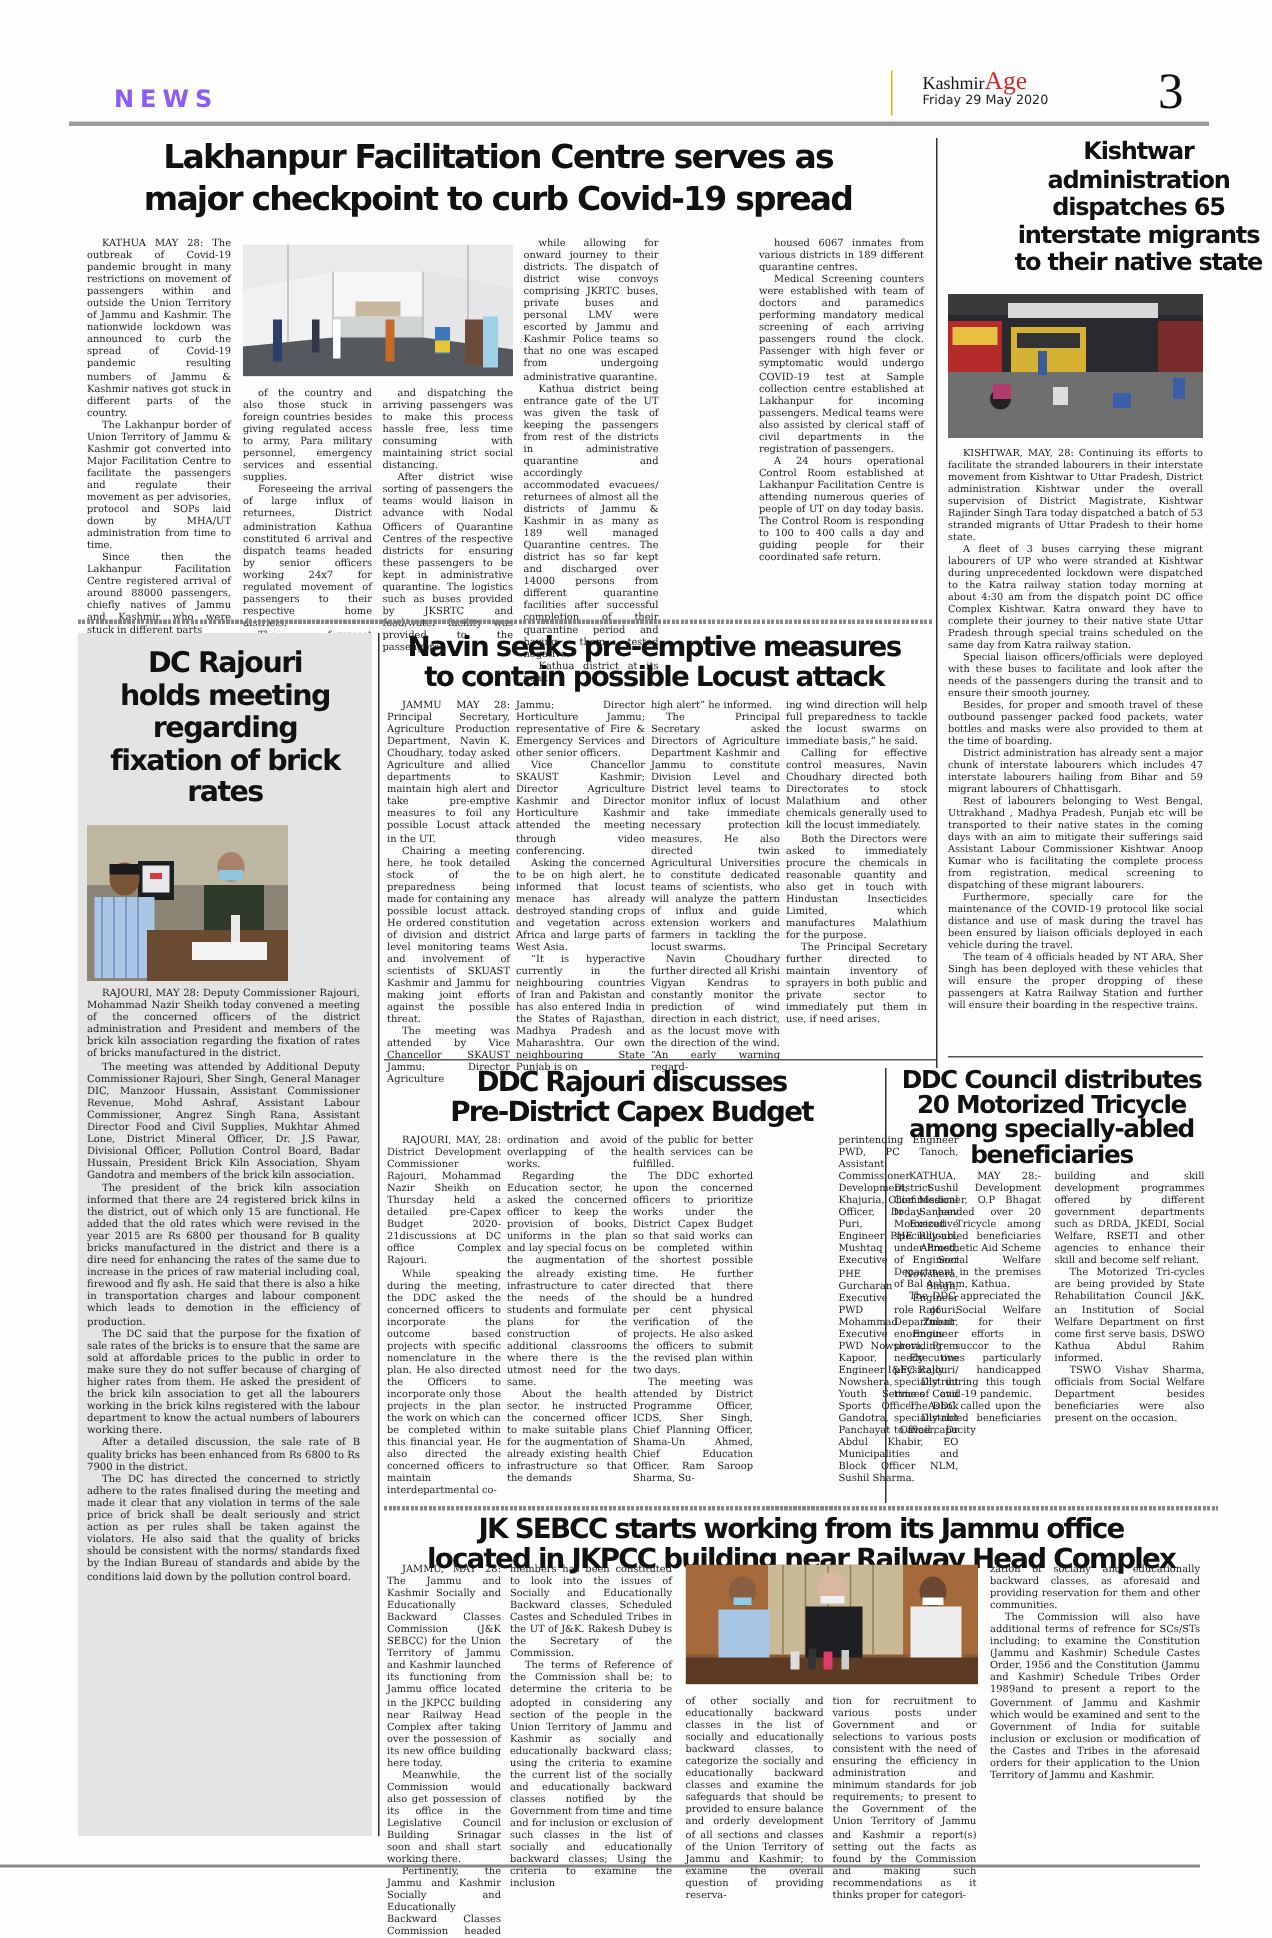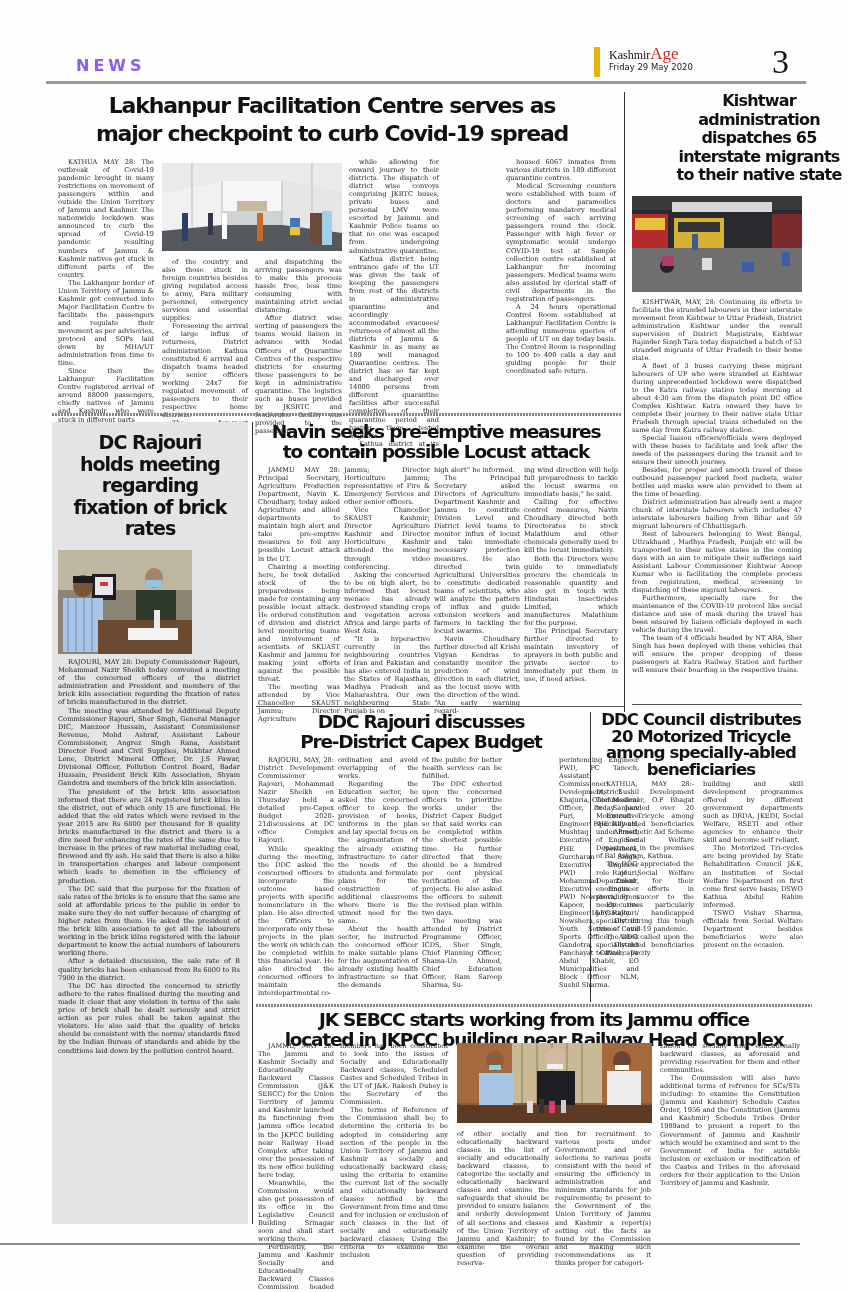--- a/index.html
+++ b/index.html
@@ -8,21 +8,21 @@
 
   .abs { position: absolute; }
   .body-text { font-family: "DejaVu Serif", serif; font-size: 6.6px; line-height: 8.05px; text-align: justify; hyphens: auto; color: #1c1c1c; }
   .body-text p { text-indent: 10px; }
   .body-text p:first-child { text-indent: 10px; }
 
   .headline { font-family: "DejaVu Sans", sans-serif; font-weight: bold; color: #111; text-align: center; letter-spacing: -1.2px; }
 
   
   .section-tag { left: 76px; top: 56px; font-family: "DejaVu Sans", sans-serif; font-weight: bold; font-size: 16px; letter-spacing: 4px; color: #8b5cf6; }
-  .brand { left: 594px; top: 47px; height: 30px; border-left: 6px solid #eab308; padding-left: 9px; }
+  .brand { left: 594px; top: 47px; height: 30px; border-left: 1px solid #eab308; padding-left: 20px; }
   .brand-name { font-family: "Liberation Serif", serif; font-size: 12px; color: #111; line-height: 14px; }
   .brand-name .age { color: #d22a2a; font-size: 17px; }
   .brand-date { font-family: "DejaVu Sans", sans-serif; font-size: 8.5px; color: #222; line-height: 10px; }
   .page-num { left: 772px; top: 44px; font-family: "Liberation Serif", serif; font-size: 34px; color: #111; line-height: 36px; }
   .top-rule { left: 46px; top: 81px; width: 760px; height: 3px; background: #9a9a9a; }
 
   .vrule { background: #333; width: 1px; }
   .dotted { height: 3px; background: repeating-linear-gradient(90deg, #888 0 2px, transparent 2px 3px); }
   .solid-rule { height: 2px; background: #555; }
 
@@ -197,21 +197,21 @@
   <p>“It is hyperactive currently in the neighbouring countries of Iran and Pakistan and has also entered India in the States of Rajasthan, Madhya Pradesh and Maharashtra. Our own neighbouring State Punjab is on</p>
 </div>
 <div class="abs body-text" style="left:434px; top:466px; width:86px;">
   <p style="text-indent:0">high alert” he informed.</p>
   <p>The Principal Secretary asked Directors of Agriculture Department Kashmir and Jammu to constitute Division Level and District level teams to monitor influx of locust and take immediate necessary protection measures. He also directed twin Agricultural Universities to constitute dedicated teams of scientists, who will analyze the pattern of influx and guide extension workers and farmers in tackling the locust swarms.</p>
   <p>Navin Choudhary further directed all Krishi Vigyan Kendras to constantly monitor the prediction of wind direction in each district, as the locust move with the direction of the wind. “An early warning regard-</p>
 </div>
 <div class="abs body-text" style="left:524px; top:466px; width:94px;">
   <p style="text-indent:0">ing wind direction will help full preparedness to tackle the locust swarms on immediate basis,” he said.</p>
   <p>Calling for effective control measures, Navin Choudhary directed both Directorates to stock Malathium and other chemicals generally used to kill the locust immediately.</p>
-  <p>Both the Directors were guide to immediately procure the chemicals in reasonable quantity and also get in touch with Hindustan Insecticides Limited, which manufactures Malathium for the purpose.</p>
+  <p>Both the Directors were asked to immediately procure the chemicals in reasonable quantity and also get in touch with Hindustan Insecticides Limited, which manufactures Malathium for the purpose.</p>
   <p>The Principal Secretary further directed to maintain inventory of sprayers in both public and private sector to immediately put them in use, if need arises.</p>
 </div>
 <div class="abs solid-rule" style="left:256px; top:706px; width:368px; height:1px;"></div>
 
 <div class="abs headline" style="left:256px; top:712px; width:330px; font-size:18.5px; line-height:20px;">
   <div>DDC Rajouri discusses</div>
   <div>Pre-District Capex Budget</div>
 </div>
 <div class="abs body-text" style="left:258px; top:756px; width:76px;">
   <p>RAJOURI, MAY, 28: District Development Commissioner Rajouri, Mohammad Nazir Sheikh on Thursday held a detailed pre-Capex Budget 2020-21discussions at DC office Complex Rajouri.</p>

